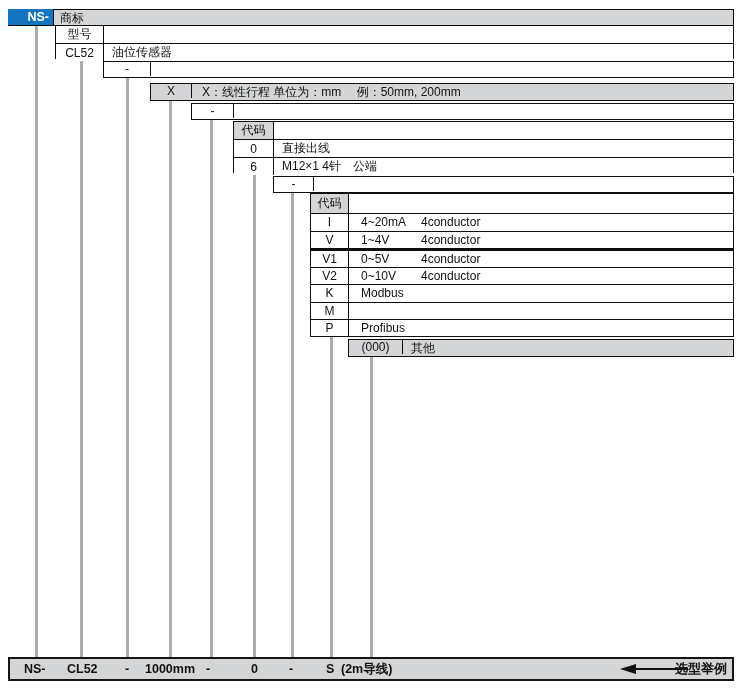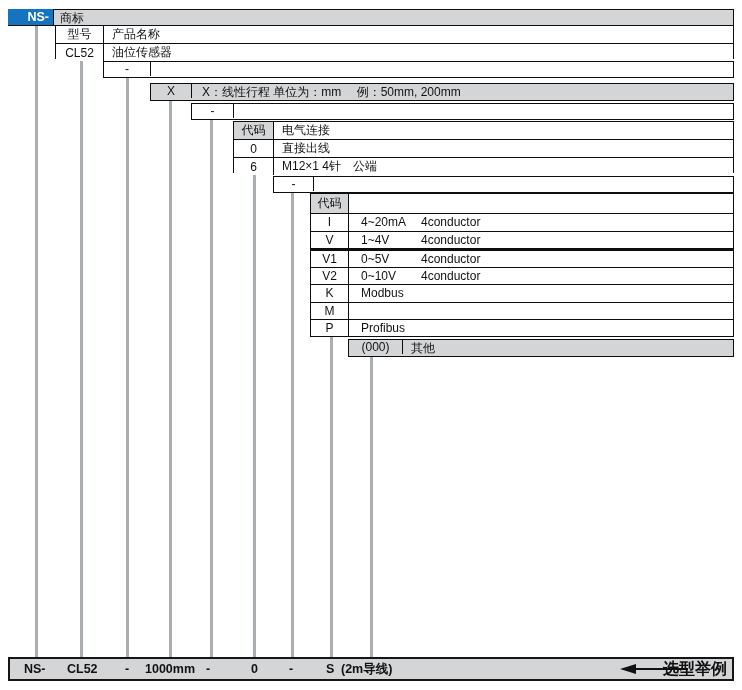--- a/index.html
+++ b/index.html
@@ -34,21 +34,21 @@
          border-bottom:1px solid var(--line-black);}
   .bar{position:absolute;left:8px;top:657px;width:726px;height:24px;
        background:var(--header-gray);border:2px solid #151515;box-sizing:border-box;}
   .seg{position:absolute;top:0;height:20px;line-height:20px;font-weight:bold;
        font-size:12.5px;white-space:nowrap;}
   .arrow-head{position:absolute;left:610px;top:5px;width:0;height:0;
               border-top:5px solid transparent;border-bottom:5px solid transparent;
               border-right:16px solid #111;}
   .arrow-line{position:absolute;left:624px;top:9px;width:54px;height:2px;background:#111;}
   .arrow-label{position:absolute;right:5px;top:0;height:20px;line-height:20px;
-               font-weight:bold;font-size:16px;white-space:nowrap;}
+               font-weight:bold;font-size:13px;white-space:nowrap;}
 </style>
 </head>
 <body>
 
 <div id="canvas">
 
   <div class="vline" style="left:35px;top:26px;height:631px"></div>
   <div class="vline" style="left:80px;top:58px;height:599px"></div>
   <div class="vline" style="left:126px;top:78px;height:579px"></div>
   <div class="vline" style="left:169px;top:101px;height:556px"></div>
@@ -61,21 +61,20 @@
   <div class="badge">
     <span>NS-</span>
   </div>
   <div class="box gray" style="left:53px;top:9px;width:681px;height:17px">
     <span class="cell-label" style="padding-left:6px">商标</span>
   </div>
 
   <div class="tbl" style="left:55px;top:25px;width:679px;height:34px">
     <div class="trow">
       <span class="cell-code" style="width:48px">型号</span>
-      <span class="cell-label">产品名称</span>
     </div>
     <div class="trow">
       <span class="cell-code" style="width:48px">CL52</span>
       <span class="cell-label">油位传感器</span>
     </div>
   </div>
 
   <div class="box" style="left:103px;top:61px;width:631px;height:17px">
     <span class="cell-code" style="width:47px">-</span>
     <span class="cell-label"></span>
@@ -87,21 +86,20 @@
   </div>
 
   <div class="box" style="left:191px;top:103px;width:543px;height:17px">
     <span class="cell-code" style="width:42px">-</span>
     <span class="cell-label"></span>
   </div>
 
   <div class="tbl" style="left:233px;top:121px;width:501px;height:52px">
     <div class="trow gray">
       <span class="cell-code gray" style="width:40px">代码</span>
-      <span class="cell-label">电气连接</span>
     </div>
     <div class="trow">
       <span class="cell-code" style="width:40px">0</span>
       <span class="cell-label">直接出线</span>
     </div>
     <div class="trow">
       <span class="cell-code" style="width:40px">6</span>
       <span class="cell-label">M12×1  4针　公端</span>
     </div>
   </div>

